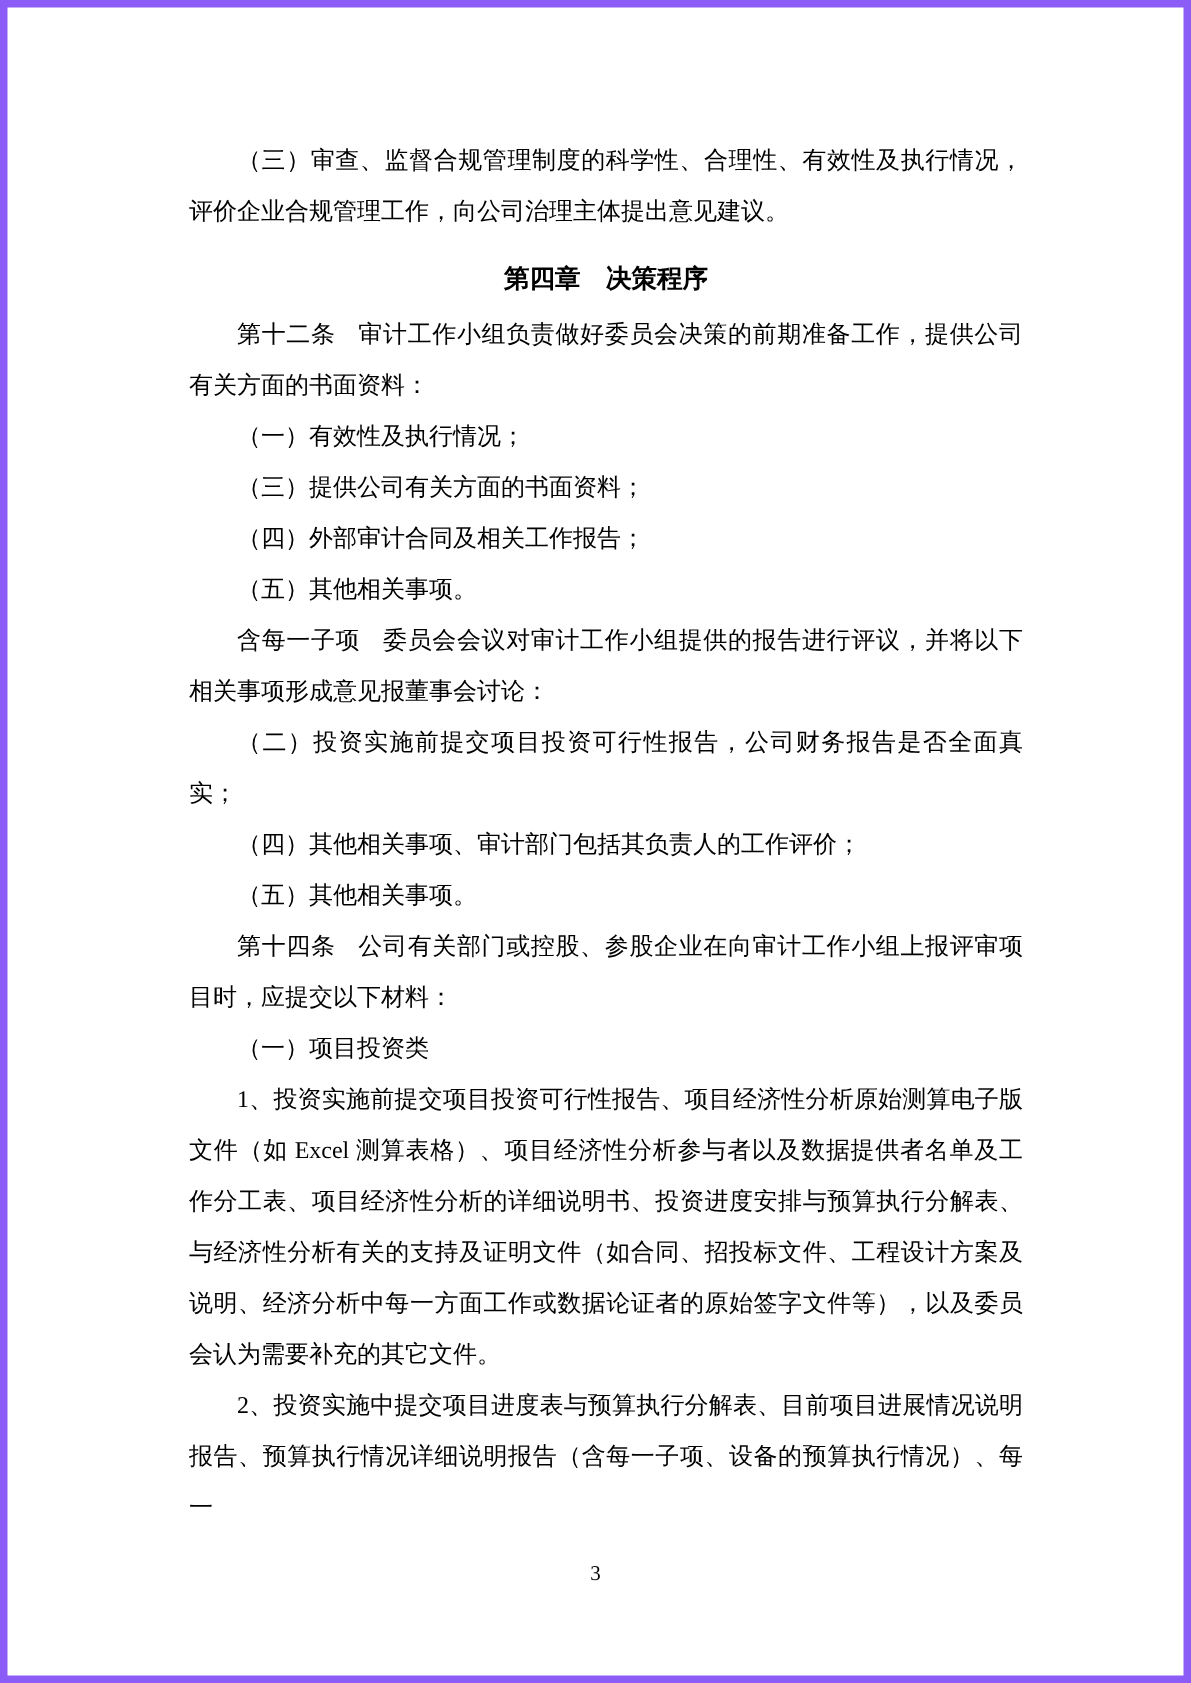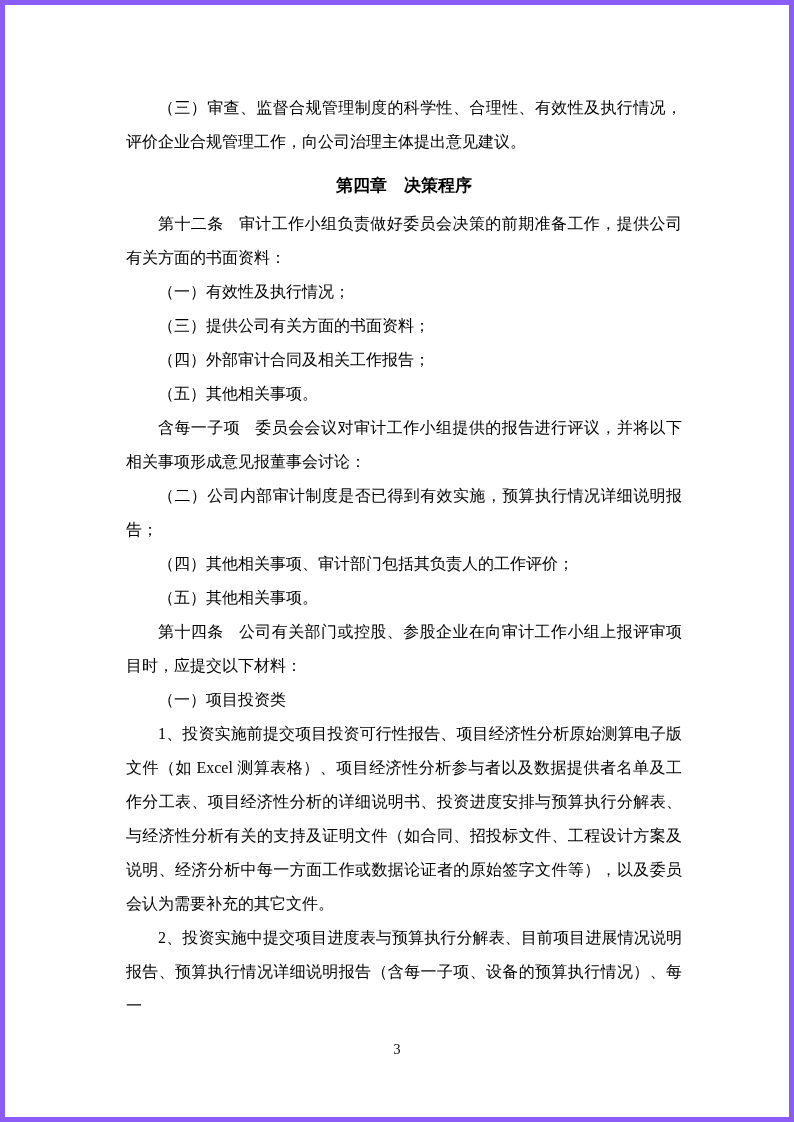--- a/index.html
+++ b/index.html
@@ -63,21 +63,21 @@
 
     <h2 class="chapter">第四章　决策程序</h2>
 
     <p><span class="article-label">第十二条</span><span>审计工作小组负责做好委员会决策的前期准备工作，提供公司有关方面的书面资料：</span></p>
     <p>（一）有效性及执行情况；</p>
     <p>（三）提供公司有关方面的书面资料；</p>
     <p>（四）外部审计合同及相关工作报告；</p>
     <p>（五）其他相关事项。</p>
 
     <p><span class="article-label">含每一子项</span><span>委员会会议对审计工作小组提供的报告进行评议，并将以下相关事项形成意见报董事会讨论：</span></p>
-    <p>（二）公司内部审计制度是否已得到有效实施，预算执行情况详细说明报告；</p>
+    <p>（二）投资实施前提交项目投资可行性报告，公司财务报告是否全面真实；</p>
     <p>（四）其他相关事项、审计部门包括其负责人的工作评价；</p>
     <p>（五）其他相关事项。</p>
 
     <p><span class="article-label">第十四条</span><span>公司有关部门或控股、参股企业在向审计工作小组上报评审项目时，应提交以下材料：</span></p>
     <p>（一）项目投资类</p>
     <p>1、投资实施前提交项目投资可行性报告、项目经济性分析原始测算电子版文件（如 Excel 测算表格）、项目经济性分析参与者以及数据提供者名单及工作分工表、项目经济性分析的详细说明书、投资进度安排与预算执行分解表、与经济性分析有关的支持及证明文件（如合同、招投标文件、工程设计方案及说明、经济分析中每一方面工作或数据论证者的原始签字文件等），以及委员会认为需要补充的其它文件。</p>
     <p>2、投资实施中提交项目进度表与预算执行分解表、目前项目进展情况说明报告、预算执行情况详细说明报告（含每一子项、设备的预算执行情况）、每一</p>
 
   </div>
 

